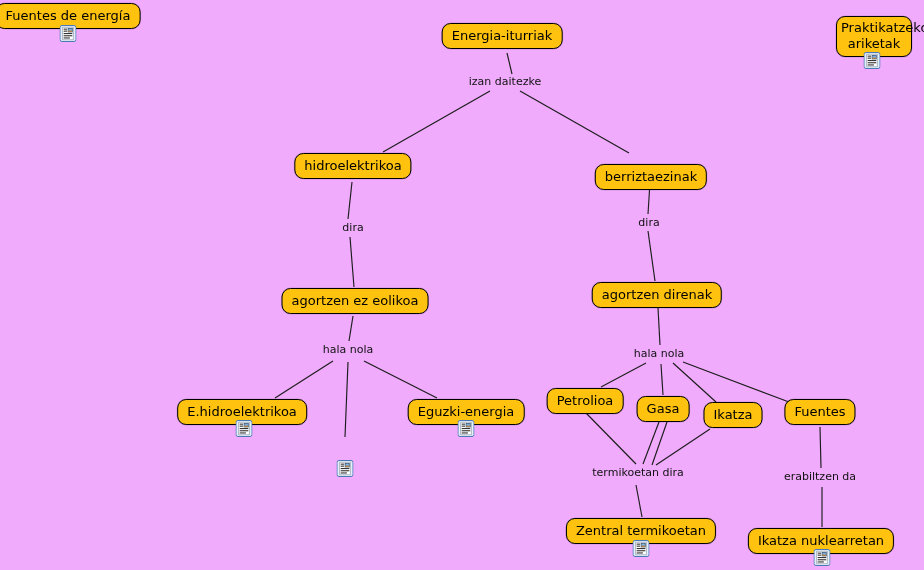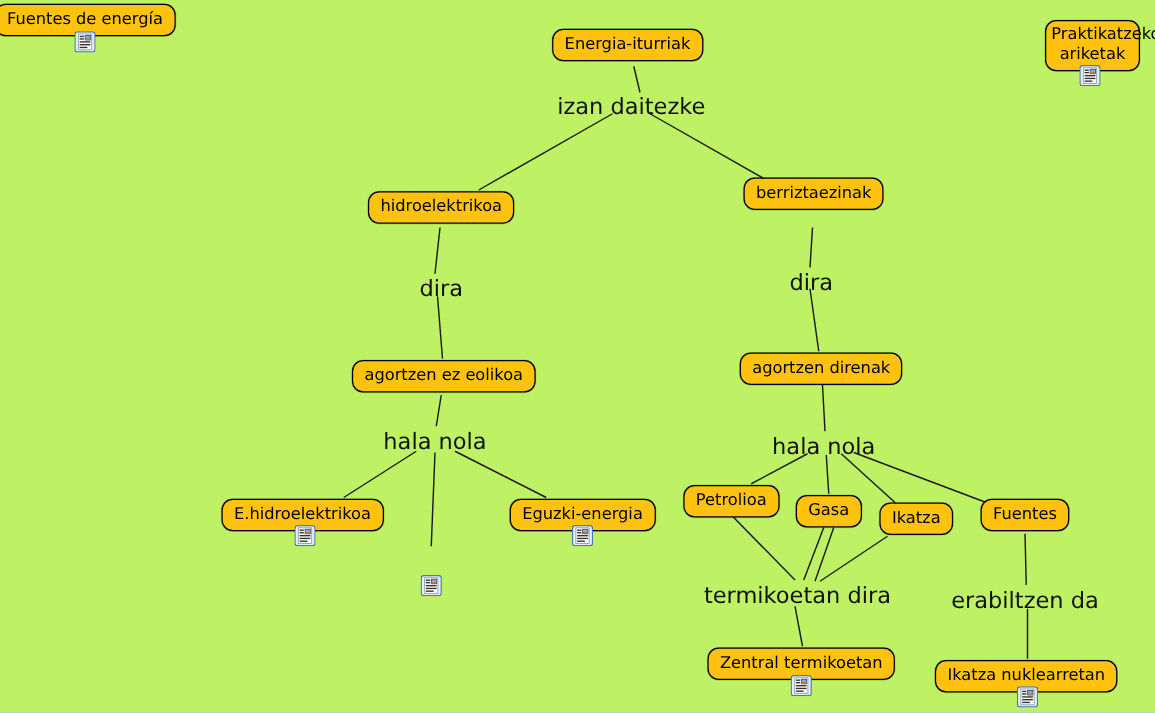--- a/index.html
+++ b/index.html
@@ -1,32 +1,32 @@
 <!DOCTYPE html>
 <html><head>
 <meta charset="utf-8">
 <style>
   html,body{margin:0;padding:0;background:#99CCFF;}
   #canvas{
-    position:relative;width:924px;height:570px;background:#bef264;overflow:hidden;
+    position:relative;width:924px;height:570px;background:#f0abfc;overflow:hidden;
     font-family:"DejaVu Sans","Liberation Sans",sans-serif;
   }
   .lines{position:absolute;left:0;top:0;pointer-events:none;}
   .lines line{stroke:#1c1c1c;stroke-width:1.15;}
   .node{
     position:absolute;transform:translateX(-50%);
     background:#FFC20E;border:1.6px solid #000;border-radius:9px;
     padding:4px 9px;font-size:13px;line-height:1.25;color:#000;
     white-space:nowrap;text-align:center;box-sizing:border-box;
     box-shadow:0 0 0 0.5px rgba(0,0,0,.15);
   }
   .node.wrap{white-space:normal;width:76px;padding:3px 4px;}
   .ll{
     position:absolute;transform:translateX(-50%);
-    font-size:18px;color:#111;white-space:nowrap;
+    font-size:11px;color:#111;white-space:nowrap;
   }
   .icon{position:absolute;transform:translateX(-50%);width:17px;height:17px;cursor:pointer;}
   .icon svg{display:block;}
 </style>
 </head>
 <body>
 
 <div id="canvas">
 
   <svg class="lines" width="924" height="570">
@@ -52,21 +52,21 @@
     <line x1="710" y1="429" x2="656" y2="465"></line>
     <line x1="820" y1="427" x2="821" y2="468"></line>
     <line x1="636" y1="485" x2="642" y2="517"></line>
     <line x1="822" y1="487" x2="822" y2="527"></line>
   </svg>
 
   <div class="node" style="left:68px;top:3px">Fuentes de energía</div>
   <div class="node wrap" style="left:874px;top:16px">Praktikatzeko ariketak</div>
   <div class="node" style="left:502px;top:23px">Energia-iturriak</div>
   <div class="node" style="left:353px;top:153px">hidroelektrikoa</div>
-  <div class="node" style="left:651px;top:142px">berriztaezinak</div>
+  <div class="node" style="left:651px;top:164px">berriztaezinak</div>
   <div class="node" style="left:355px;top:288px">agortzen ez eolikoa</div>
   <div class="node" style="left:242px;top:399px">E.hidroelektrikoa</div>
   <div class="node" style="left:657px;top:282px">agortzen direnak</div>
   <div class="node" style="left:466px;top:399px">Eguzki-energia</div>
   <div class="node" style="left:585px;top:388px">Petrolioa</div>
   <div class="node" style="left:663px;top:396px">Gasa</div>
   <div class="node" style="left:733px;top:402px">Ikatza</div>
   <div class="node" style="left:820px;top:399px">Fuentes</div>
   <div class="node" style="left:641px;top:518px">Zentral termikoetan</div>
   <div class="node" style="left:821px;top:528px">Ikatza nuklearretan</div>

